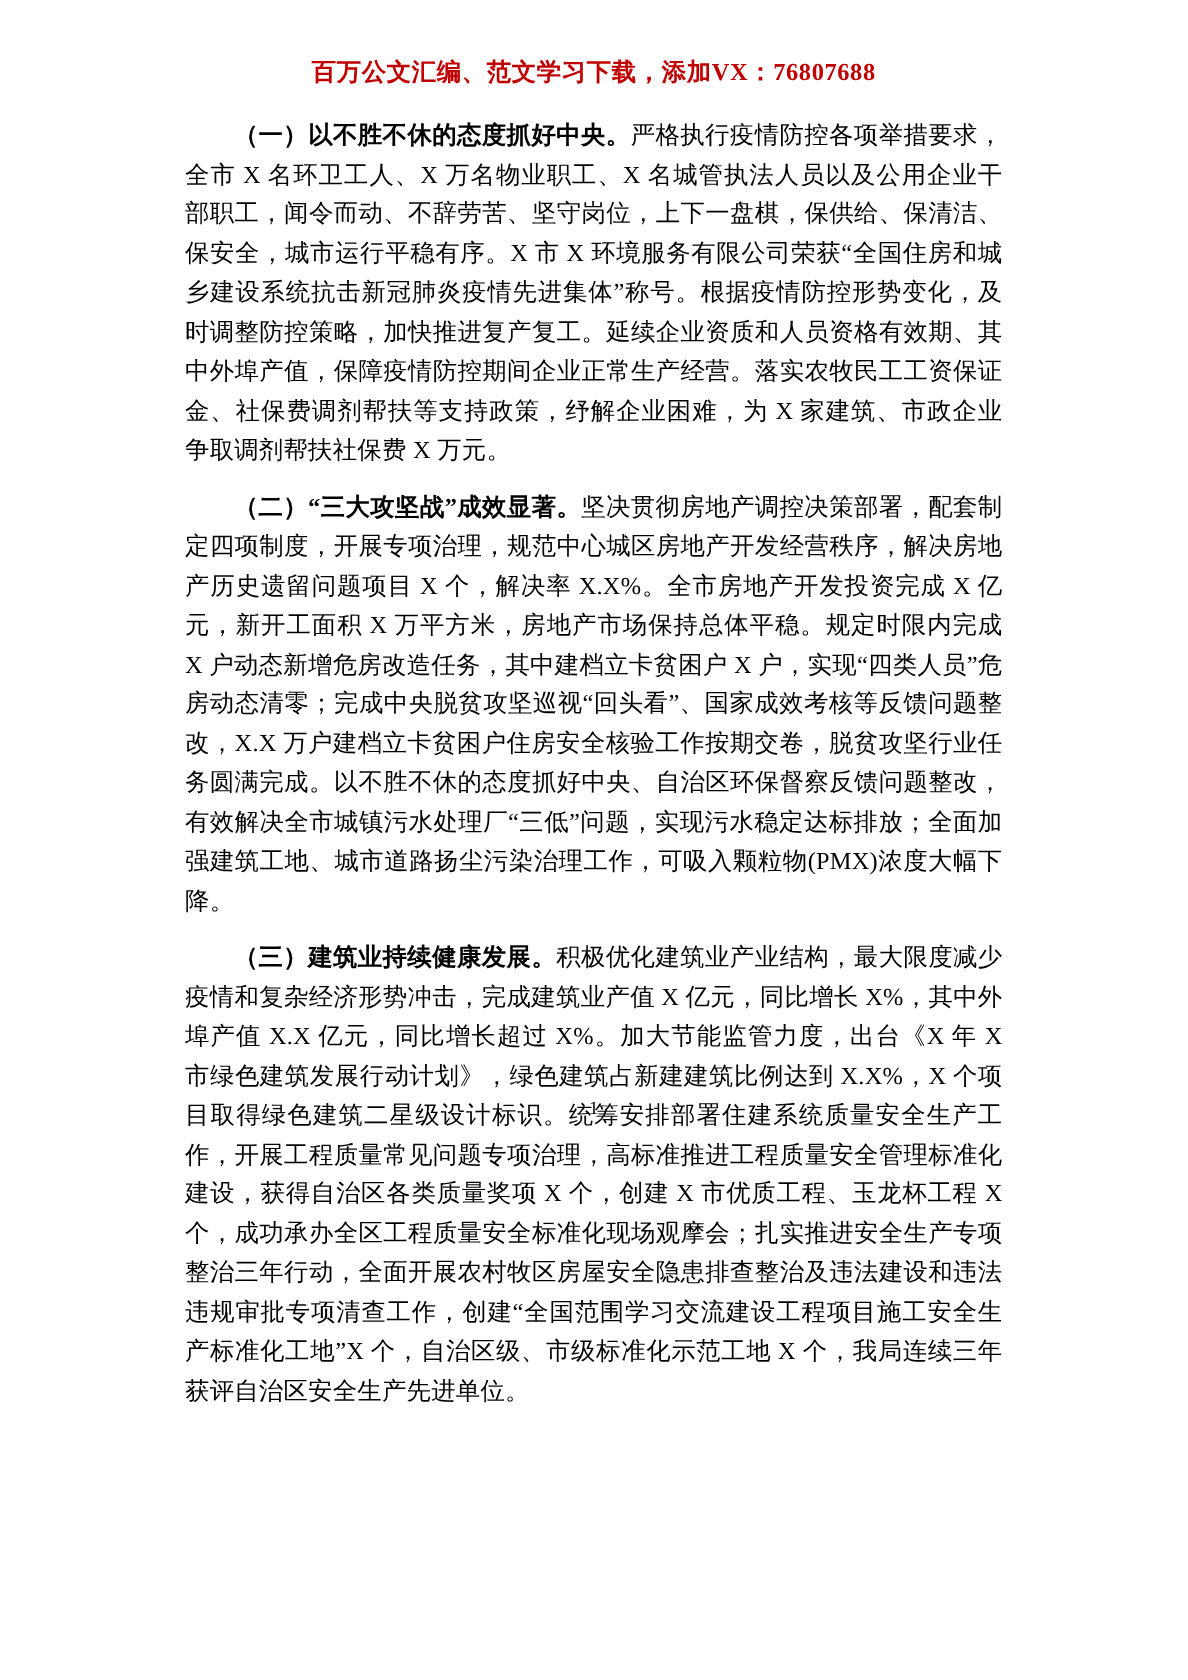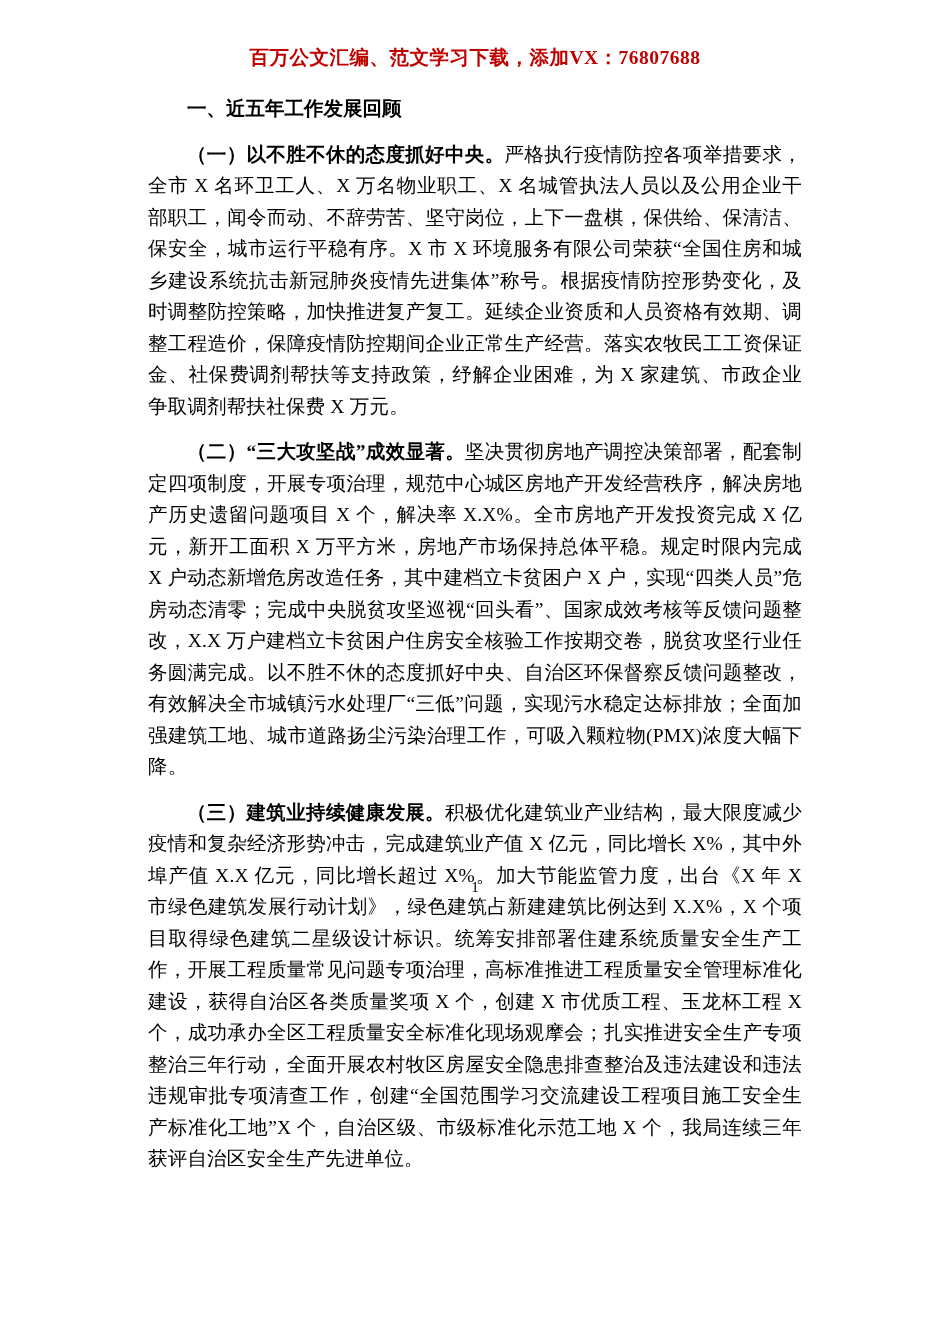--- a/index.html
+++ b/index.html
@@ -62,23 +62,22 @@
   }
 </style>
 </head>
 <body>
 
 <div class="page">
 
   <div class="banner">百万公文汇编、范文学习下载，添加VX：76807688</div>
 
 
-  <p class="heading1">一、近五年工作发展回顾</p>
 
-  <p class="body-para"><span class="run-in-head">（一）以不胜不休的态度抓好中央。</span><span>严格执行疫情防控各项举措要求，全市 X 名环卫工人、X 万名物业职工、X 名城管执法人员以及公用企业干部职工，闻令而动、不辞劳苦、坚守岗位，上下一盘棋，保供给、保清洁、保安全，城市运行平稳有序。X 市 X 环境服务有限公司荣获“全国住房和城乡建设系统抗击新冠肺炎疫情先进集体”称号。根据疫情防控形势变化，及时调整防控策略，加快推进复产复工。延续企业资质和人员资格有效期、调整工程造价，保障疫情防控期间企业正常生产经营。落实农牧民工工资保证金、社保费调剂帮扶等支持政策，纾解企业困难，为 X 家建筑、市政企业争取调剂帮扶社保费 X 万元。</span></p>
+  <p class="body-para"><span class="run-in-head">（一）以不胜不休的态度抓好中央。</span><span>严格执行疫情防控各项举措要求，全市 X 名环卫工人、X 万名物业职工、X 名城管执法人员以及公用企业干部职工，闻令而动、不辞劳苦、坚守岗位，上下一盘棋，保供给、保清洁、保安全，城市运行平稳有序。X 市 X 环境服务有限公司荣获“全国住房和城乡建设系统抗击新冠肺炎疫情先进集体”称号。根据疫情防控形势变化，及时调整防控策略，加快推进复产复工。延续企业资质和人员资格有效期、其中外埠产值，保障疫情防控期间企业正常生产经营。落实农牧民工工资保证金、社保费调剂帮扶等支持政策，纾解企业困难，为 X 家建筑、市政企业争取调剂帮扶社保费 X 万元。</span></p>
 
   <p class="body-para"><span class="run-in-head">（二）“三大攻坚战”成效显著。</span><span>坚决贯彻房地产调控决策部署，配套制定四项制度，开展专项治理，规范中心城区房地产开发经营秩序，解决房地产历史遗留问题项目 X 个，解决率 X.X%。全市房地产开发投资完成 X 亿元，新开工面积 X 万平方米，房地产市场保持总体平稳。规定时限内完成 X 户动态新增危房改造任务，其中建档立卡贫困户 X 户，实现“四类人员”危房动态清零；完成中央脱贫攻坚巡视“回头看”、国家成效考核等反馈问题整改，X.X 万户建档立卡贫困户住房安全核验工作按期交卷，脱贫攻坚行业任务圆满完成。以不胜不休的态度抓好中央、自治区环保督察反馈问题整改，有效解决全市城镇污水处理厂“三低”问题，实现污水稳定达标排放；全面加强建筑工地、城市道路扬尘污染治理工作，可吸入颗粒物(PMX)浓度大幅下降。</span></p>
 
   <p class="body-para"><span class="run-in-head">（三）建筑业持续健康发展。</span><span>积极优化建筑业产业结构，最大限度减少疫情和复杂经济形势冲击，完成建筑业产值 X 亿元，同比增长 X%，其中外埠产值 X.X 亿元，同比增长超过 X%。加大节能监管力度，出台《X 年 X 市绿色建筑发展行动计划》，绿色建筑占新建建筑比例达到 X.X%，X 个项目取得绿色建筑二星级设计标识。统筹安排部署住建系统质量安全生产工作，开展工程质量常见问题专项治理，高标准推进工程质量安全管理标准化建设，获得自治区各类质量奖项 X 个，创建 X 市优质工程、玉龙杯工程 X 个，成功承办全区工程质量安全标准化现场观摩会；扎实推进安全生产专项整治三年行动，全面开展农村牧区房屋安全隐患排查整治及违法建设和违法违规审批专项清查工作，创建“全国范围学习交流建设工程项目施工安全生产标准化工地”X 个，自治区级、市级标准化示范工地 X 个，我局连续三年获评自治区安全生产先进单位。</span></p>
 
   <div class="pagenum">1</div>
 
 </div>
 
 </body></html>

